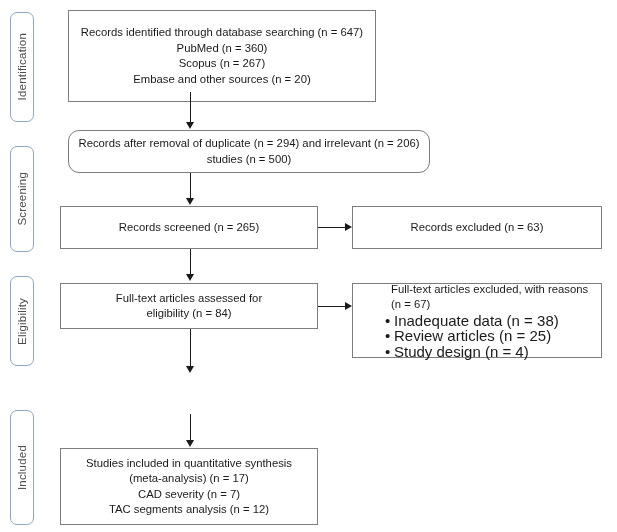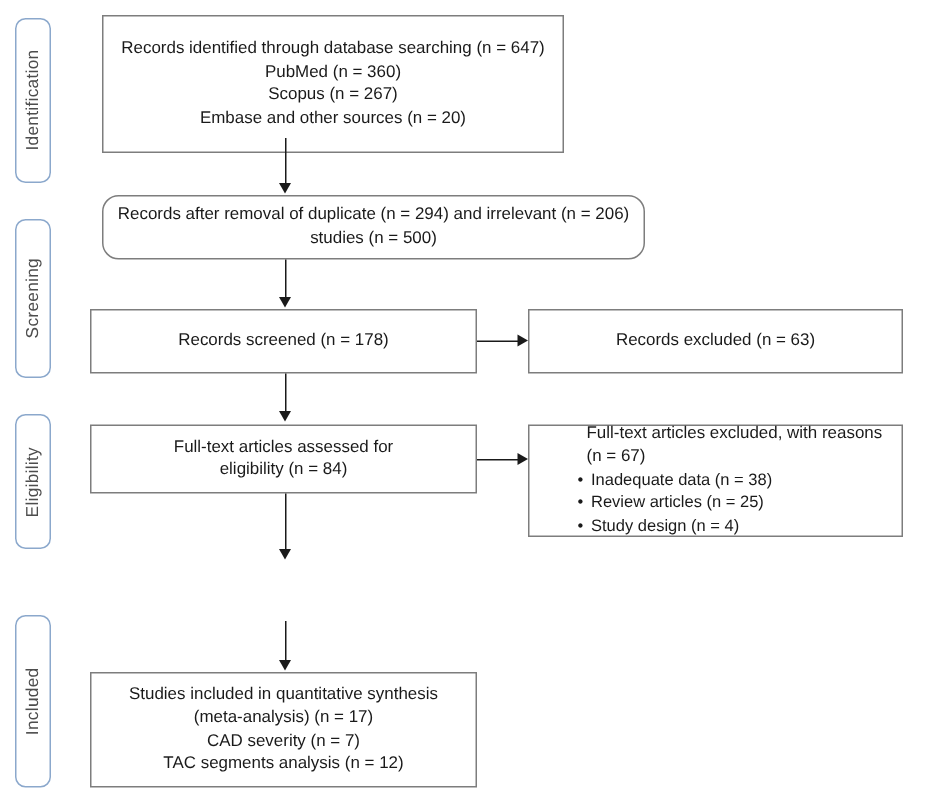--- a/index.html
+++ b/index.html
@@ -64,21 +64,21 @@
     line-height: 15.5px;
     color: #1a1a1a;
     padding-left: 6px;
   }
   .reasons-list {
     list-style: none;
     margin: 0;
     padding: 0;
   }
   .reasons-list li {
-    font-size: 11px;
+    font-size: 15px;
     line-height: 15.5px;
     color: #1a1a1a;
     position: relative;
     padding-left: 9px;
   }
   .reasons-list li:before {
     content: "\2022";
     position: absolute;
     left: 0;
     top: 0;
@@ -145,21 +145,21 @@
 
   <div class="flow-box" style="left:68px; top:130px; width:362px; height:43px;border-radius:11px;">
     <div class="box-text">Records after removal of duplicate (n = 294) and irrelevant (n = 206)
 studies (n = 500)</div>
   </div>
 
   <div class="conn-v" style="left:190px; top:173px; height:26px;"></div>
   <div class="arrow-down" style="left:186px; top:198px;"></div>
 
   <div class="flow-box" style="left:60px; top:206px; width:258px; height:43px;">
-    <div class="box-text">Records screened (n = 178)</div>
+    <div class="box-text">Records screened (n = 265)</div>
   </div>
 
   <div class="conn-h" style="left:318px; top:227px; width:28px;"></div>
   <div class="arrow-right" style="left:345px; top:223px;"></div>
 
   <div class="flow-box" style="left:352px; top:206px; width:250px; height:43px;">
     <div class="box-text">Records excluded (n = 63)</div>
   </div>
 
   <div class="conn-v" style="left:190px; top:249px; height:26px;"></div>

